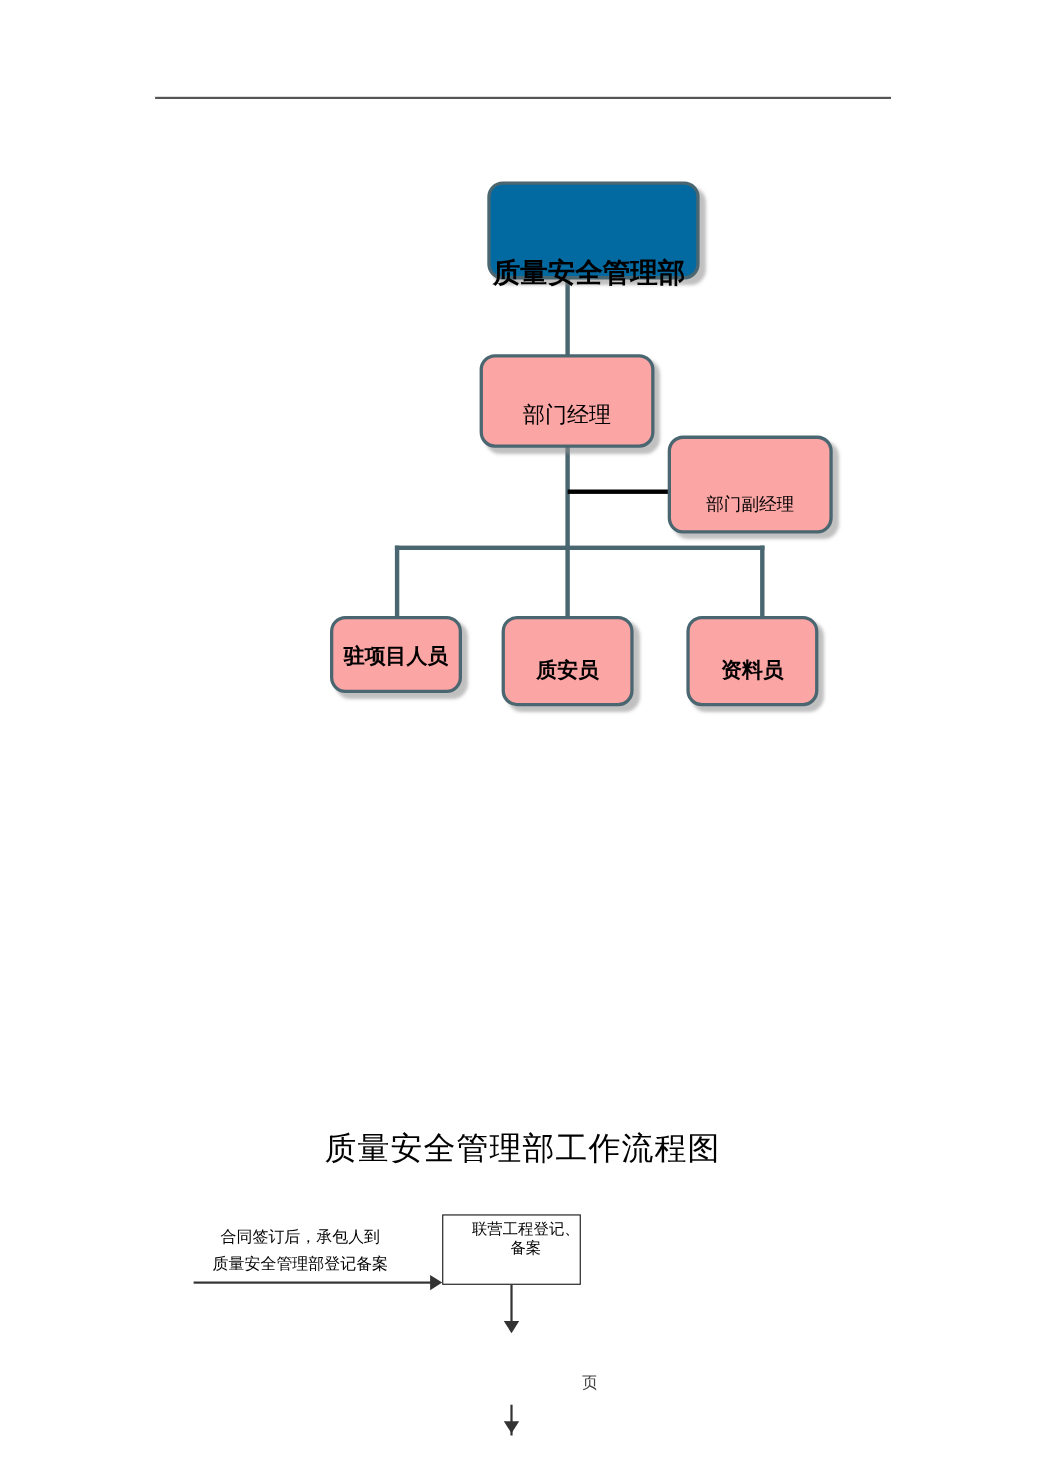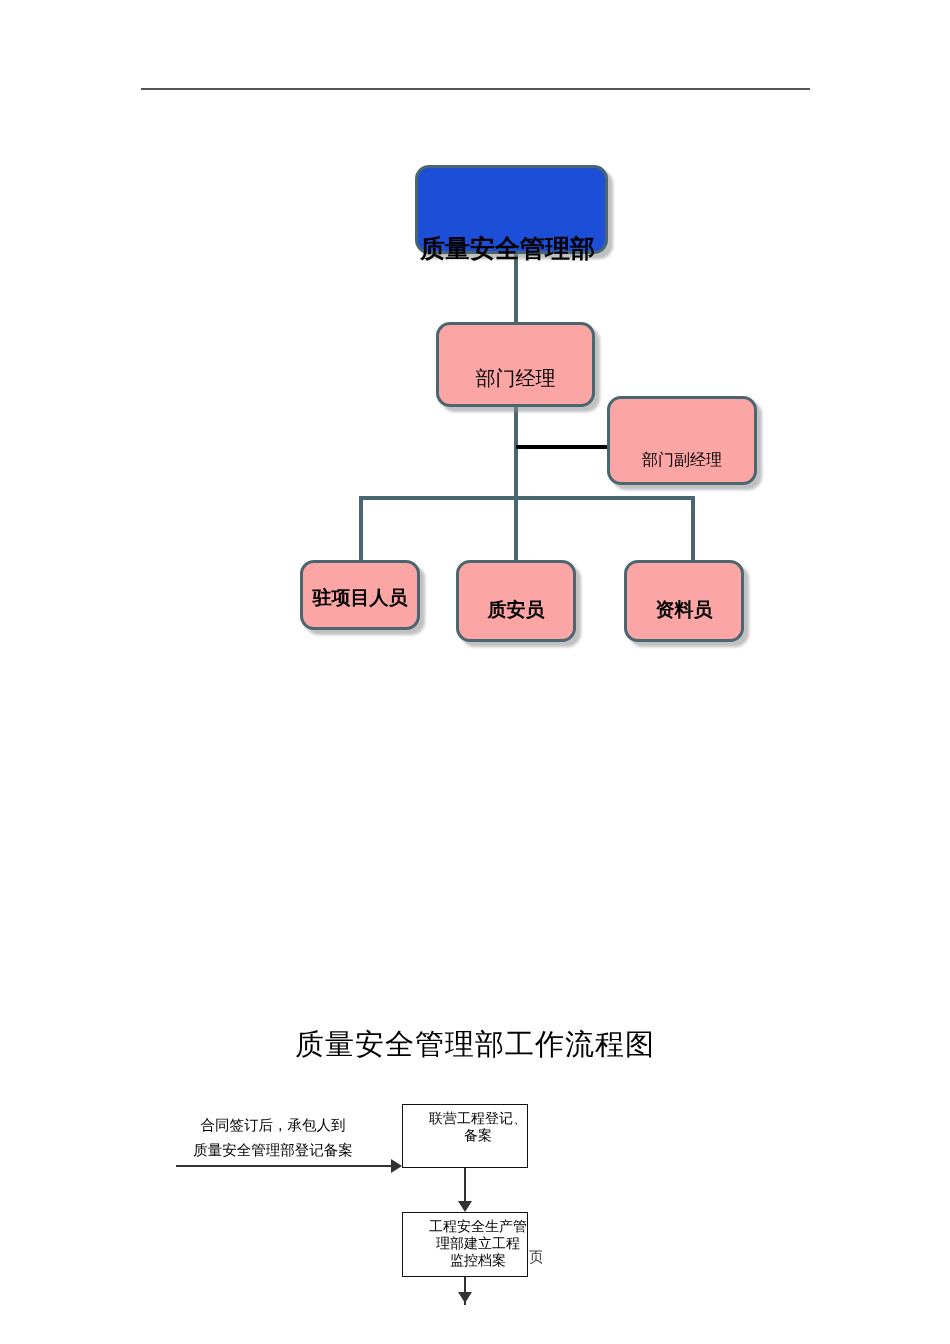--- a/index.html
+++ b/index.html
@@ -51,21 +51,22 @@
     justify-content: center;
     overflow: visible;
   }
   .org-box .lbl {
     display: block;
     white-space: nowrap;
     line-height: 1;
   }
 
   .org-box.root {
-    background: #1d4ed8;
+    background: #0369a1;
+    margin-left: 28px;
   }
   .org-box.node {
     background: #fca5a5;
   }
 
   
   #box-root      { left: 415px; top: 165px;  width: 193px; height: 89px; }
   #box-root .lbl { font-weight: bold; font-size: 25px; letter-spacing: 0px;
                    transform: translate(-4px, 10px); }
 
@@ -198,25 +199,20 @@
   <div class="arrow-right" style="left:391px; top:1159px;"></div>
 
   <div class="flow-box" style="left:402px; top:1104px; width:126px; height:64px;">
     <span style="white-space:pre-line;">联营工程登记、
 备案</span>
   </div>
 
   <div class="flow-line" style="left:464px; top:1168px; height:38px;"></div>
   <div class="arrow-down" style="left:458px; top:1201px;"></div>
 
-  <div class="flow-box" style="left:402px; top:1212px; width:126px; height:65px;">
-    <span style="white-space:pre-line;">工程安全生产管
-理部建立工程
-监控档案</span>
-  </div>
 
   <div class="stray-glyph" style="left:529px; top:1248px; width:13px; overflow:hidden;">页</div>
 
   <div class="flow-line" style="left:464px; top:1277px; height:28px;"></div>
   <div class="arrow-down" style="left:458px; top:1292px;"></div>
 
 
 </div>
 
 </body></html>

